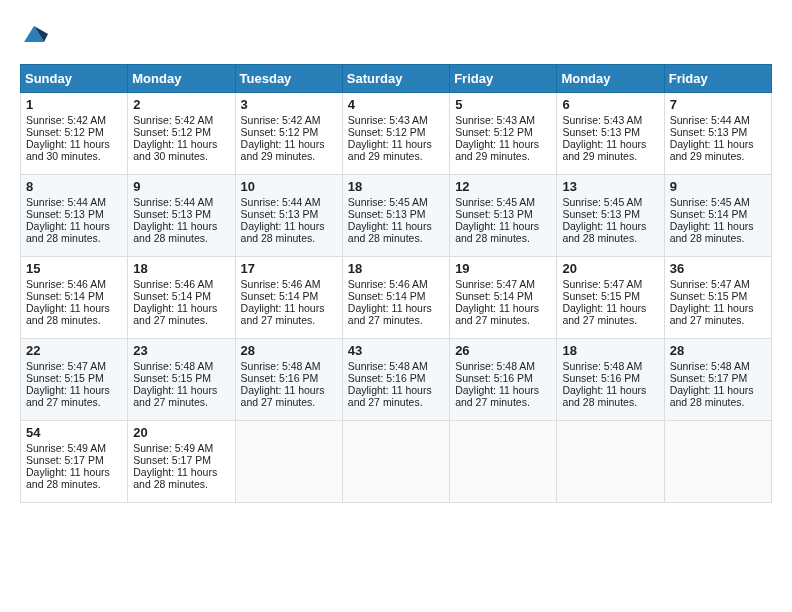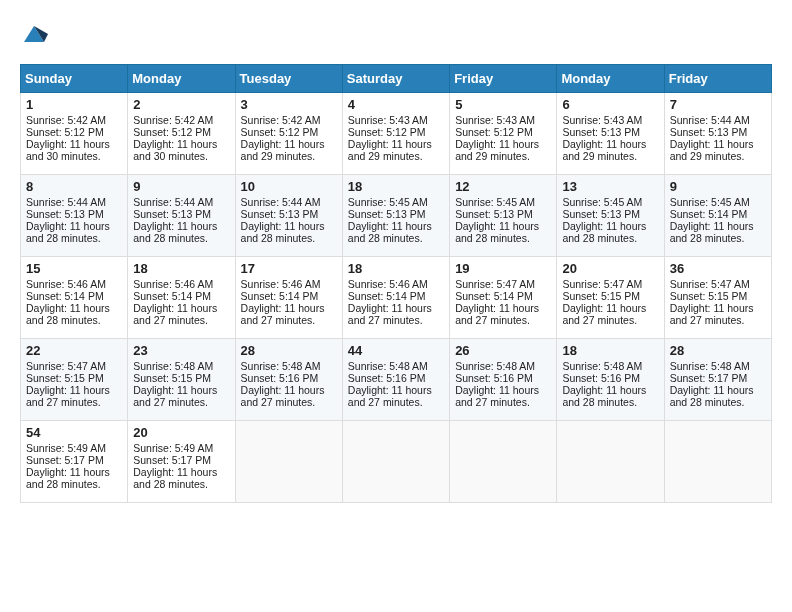--- a/index.html
+++ b/index.html
@@ -143,21 +143,21 @@
         <td><span class="day-num">17</span><span>Sunrise: 5:46 AM</span><br><span>Sunset: 5:14 PM</span><br><span>Daylight: 11 hours and 27 minutes.</span></td>
         <td><span class="day-num">18</span><span>Sunrise: 5:46 AM</span><br><span>Sunset: 5:14 PM</span><br><span>Daylight: 11 hours and 27 minutes.</span></td>
         <td><span class="day-num">19</span><span>Sunrise: 5:47 AM</span><br><span>Sunset: 5:14 PM</span><br><span>Daylight: 11 hours and 27 minutes.</span></td>
         <td><span class="day-num">20</span><span>Sunrise: 5:47 AM</span><br><span>Sunset: 5:15 PM</span><br><span>Daylight: 11 hours and 27 minutes.</span></td>
         <td><span class="day-num">36</span><span>Sunrise: 5:47 AM</span><br><span>Sunset: 5:15 PM</span><br><span>Daylight: 11 hours and 27 minutes.</span></td>
       </tr>
       <tr>
         <td><span class="day-num">22</span><span>Sunrise: 5:47 AM</span><br><span>Sunset: 5:15 PM</span><br><span>Daylight: 11 hours and 27 minutes.</span></td>
         <td><span class="day-num">23</span><span>Sunrise: 5:48 AM</span><br><span>Sunset: 5:15 PM</span><br><span>Daylight: 11 hours and 27 minutes.</span></td>
         <td><span class="day-num">28</span><span>Sunrise: 5:48 AM</span><br><span>Sunset: 5:16 PM</span><br><span>Daylight: 11 hours and 27 minutes.</span></td>
-        <td><span class="day-num">44</span><span>Sunrise: 5:48 AM</span><br><span>Sunset: 5:16 PM</span><br><span>Daylight: 11 hours and 27 minutes.</span></td>
+        <td><span class="day-num">43</span><span>Sunrise: 5:48 AM</span><br><span>Sunset: 5:16 PM</span><br><span>Daylight: 11 hours and 27 minutes.</span></td>
         <td><span class="day-num">26</span><span>Sunrise: 5:48 AM</span><br><span>Sunset: 5:16 PM</span><br><span>Daylight: 11 hours and 27 minutes.</span></td>
         <td><span class="day-num">18</span><span>Sunrise: 5:48 AM</span><br><span>Sunset: 5:16 PM</span><br><span>Daylight: 11 hours and 28 minutes.</span></td>
         <td><span class="day-num">28</span><span>Sunrise: 5:48 AM</span><br><span>Sunset: 5:17 PM</span><br><span>Daylight: 11 hours and 28 minutes.</span></td>
       </tr>
       <tr>
         <td><span class="day-num">54</span><span>Sunrise: 5:49 AM</span><br><span>Sunset: 5:17 PM</span><br><span>Daylight: 11 hours and 28 minutes.</span></td>
         <td><span class="day-num">20</span><span>Sunrise: 5:49 AM</span><br><span>Sunset: 5:17 PM</span><br><span>Daylight: 11 hours and 28 minutes.</span></td>
         <td class="empty-cell"></td>
         <td class="empty-cell"></td>
         <td class="empty-cell"></td>

